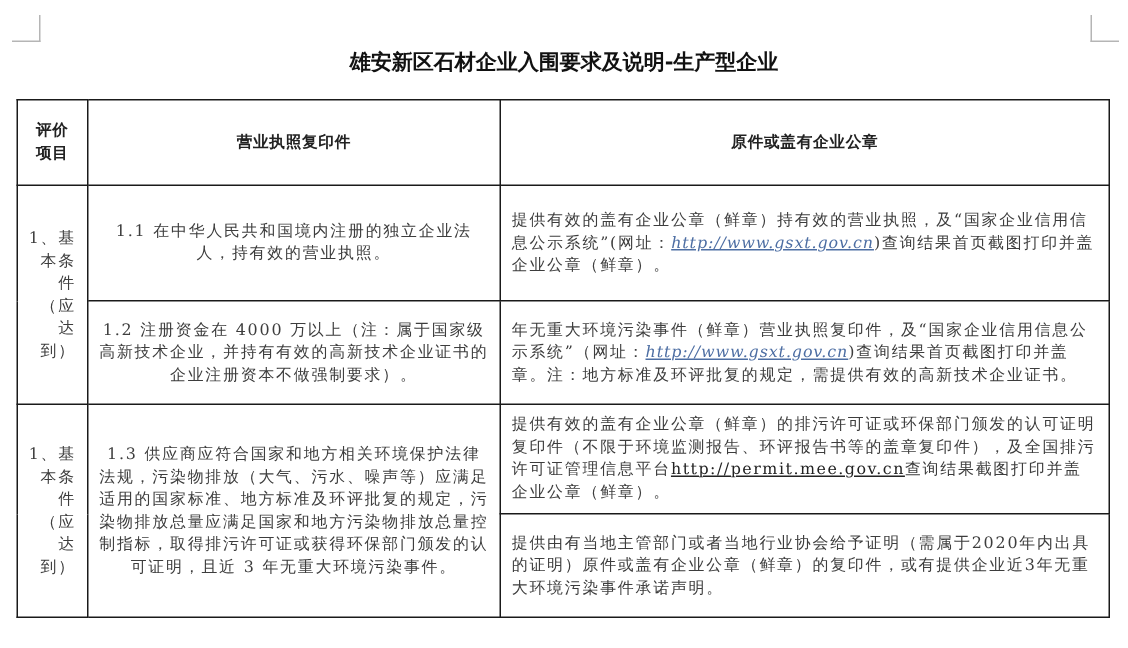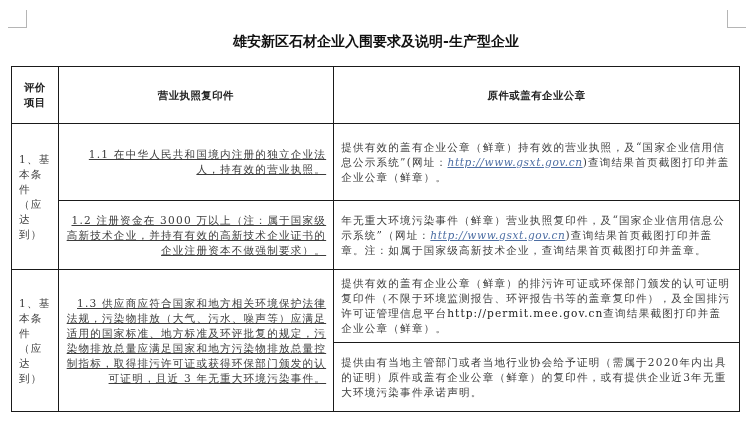--- a/index.html
+++ b/index.html
@@ -22,25 +22,25 @@
   table.req td, table.req th {
     border: 1.3px solid #1a1a1a; vertical-align: middle; padding: 0 7px;
     font-size: 10.6px; line-height: 15px; font-weight: normal; color: #3d3d3d;
     letter-spacing: 1.2px;
     margin-left: 13px;
   }
   table.req th { font-weight: bold; color: #222; text-align: center; letter-spacing: 0.5px; font-size: 10.4px; height: 56px; }
   .col1 { width: 44px; }
   .col2 { width: 260px; }
   .col3 { width: 383px; }
-  td.item { text-align: left; padding: 0 4px; letter-spacing: 1px; }
-  td.cond { text-align: right; text-decoration: underline; }
+  td.item { text-align: right; padding: 0 4px; letter-spacing: 1px; }
+  td.cond { text-align: center; }
   td.mat { text-align: left; letter-spacing: 0.9px; }
   .link-blue { color: #4d6ea3; text-decoration: underline; letter-spacing: 0.6px; font-style: italic; }
-  .link-dark { color: #222; letter-spacing: 1px; }
+  .link-dark { color: #222; text-decoration: underline; letter-spacing: 1px; }
   .r1 td { height: 76px; }
   .r2 td { height: 68px; }
   .r3a td { height: 72px; }
   .r3b td { height: 68px; }
 </style>
 </head>
 <body>
 
 <div class="corner corner-tl"></div>
 <div class="corner corner-tr"></div>
@@ -60,22 +60,22 @@
     <th>原件或盖有企业公章</th>
   </tr>
 
   <tr class="r1">
     <td class="item" rowspan="2">1、基本条件（应达到）</td>
     <td class="cond">1.1 在中华人民共和国境内注册的独立企业法人，持有效的营业执照。</td>
     <td class="mat"><span>提供有效的盖有企业公章（鲜章）持有效的营业执照，及“国家企业信用信息公示系统”(网址：</span><a class="link-blue">http://www.gsxt.gov.cn</a><span>)查询结果首页截图打印并盖企业公章（鲜章）。</span></td>
   </tr>
 
   <tr class="r2">
-    <td class="cond">1.2 注册资金在 3000 万以上（注：属于国家级高新技术企业，并持有有效的高新技术企业证书的企业注册资本不做强制要求）。</td>
-    <td class="mat"><span>年无重大环境污染事件（鲜章）营业执照复印件，及“国家企业信用信息公示系统”（网址：</span><a class="link-blue">http://www.gsxt.gov.cn</a><span>)查询结果首页截图打印并盖章。注：如属于国家级高新技术企业，查询结果首页截图打印并盖章。</span></td>
+    <td class="cond">1.2 注册资金在 4000 万以上（注：属于国家级高新技术企业，并持有有效的高新技术企业证书的企业注册资本不做强制要求）。</td>
+    <td class="mat"><span>年无重大环境污染事件（鲜章）营业执照复印件，及“国家企业信用信息公示系统”（网址：</span><a class="link-blue">http://www.gsxt.gov.cn</a><span>)查询结果首页截图打印并盖章。注：地方标准及环评批复的规定，需提供有效的高新技术企业证书。</span></td>
   </tr>
 
   <tr class="r3a">
     <td class="item" rowspan="2">1、基本条件（应达到）</td>
     <td class="cond" rowspan="2">1.3 供应商应符合国家和地方相关环境保护法律法规，污染物排放（大气、污水、噪声等）应满足适用的国家标准、地方标准及环评批复的规定，污染物排放总量应满足国家和地方污染物排放总量控制指标，取得排污许可证或获得环保部门颁发的认可证明，且近 3 年无重大环境污染事件。</td>
     <td class="mat"><span>提供有效的盖有企业公章（鲜章）的排污许可证或环保部门颁发的认可证明复印件（不限于环境监测报告、环评报告书等的盖章复印件），及全国排污许可证管理信息平台</span><a class="link-dark">http://permit.mee.gov.cn</a><span>查询结果截图打印并盖企业公章（鲜章）。</span></td>
   </tr>
 
   <tr class="r3b">
     <td class="mat"><span>提供由有当地主管部门或者当地行业协会给予证明（需属于2020年内出具的证明）原件或盖有企业公章（鲜章）的复印件，或有提供企业近3年无重大环境污染事件承诺声明。</span></td>

